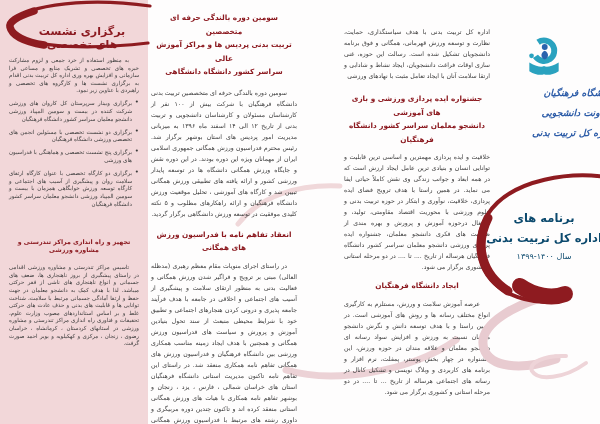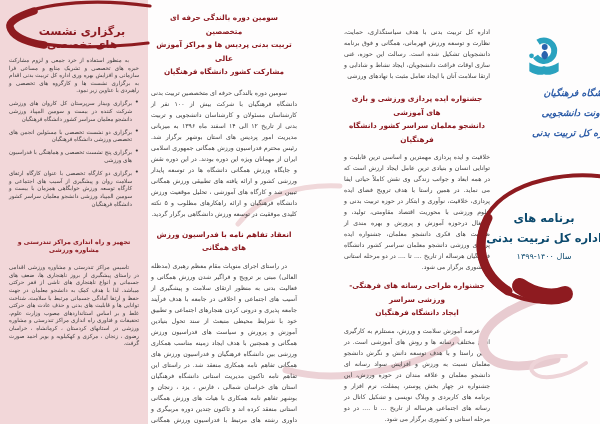--- a/index.html
+++ b/index.html
@@ -79,36 +79,35 @@
       <div class="lp-bullet">برگزاری دو کارگاه تخصصی با عنوان کارگاه ارتقای سلامت روان و پیشگیری از آسیب های اجتماعی و کارگاه توسعه ورزش خوابگاهی همزمان با بیست و سومین المپیاد ورزشی دانشجو معلمان سراسر کشور دانشگاه فرهنگیان</div>
       <div class="lp-h2">تجهیز و راه اندازی مراکز تندرستی و مشاوره ورزشی</div>
       <div class="lp-para indent">تاسیس مراکز تندرستی و مشاوره ورزشی اقدامی در راستای پیشگیری از بروز ناهنجاری ها، ضعف های جسمانی و انواع ناهنجاری های ناشی از فقر حرکتی میباشد. لذا با هدف کمک به دانشجو معلمان در جهت حفظ و ارتقا آمادگی جسمانی مرتبط با سلامت، شناخت توانایی ها و قابلیت های بدنی و حذف عادت های حرکتی غلط و بر اساس استانداردهای مصوب وزارت علوم، تحقیقات و فناوری راه اندازی مراکز تندرستی و مشاوره ورزشی در استانهای کردستان ، کرمانشاه ، خراسان رضوی ، زنجان ، مرکزی و کهکیلویه و بویر احمد صورت گرفت.</div>
     </div>
   </div>
 
   <div class="col col2">
     <div class="col-h c2-head">
       <span class="hl">سومین دوره بالندگی حرفه ای متخصصین</span>
       <span class="hl">تربیت بدنی پردیس ها و مراکز آموزش عالی</span>
-      <span class="hl">مشارکت کشور دانشگاه فرهنگیان</span>
+      <span class="hl">سراسر کشور دانشگاه دانشگاهی</span>
     </div>
     <div class="col-body c2-p1 indent">سومین دوره بالندگی حرفه ای متخصصین تربیت بدنی دانشگاه فرهنگیان با شرکت بیش از ۱۰۰ نفر از کارشناسان مسئولان و کارشناسان دانشجویی و تربیت بدنی از تاریخ ۱۲ الی ۱۴ اسفند ماه ۱۳۹۶ به میزبانی مدیریت امور پردیس های استان بوشهر برگزار شد. رئیس محترم فدراسیون ورزش همگانی جمهوری اسلامی ایران از مهمانان ویژه این دوره بودند. در این دوره نقش و جایگاه ورزش همگانی دانشگاه ها در توسعه پایدار ورزشی کشور و ارائه یافته های تطبیقی ورزش همگانی تبیین شد و کارگاه های آموزشی ، تحلیل موقعیت ورزش دانشگاه فرهنگیان و ارائه راهکارهای مطلوب و ۵ نکته کلیدی موفقیت در توسعه ورزش دانشگاهی برگزار گردید.</div>
     <div class="col-h c2-h2">انعقاد تفاهم نامه با فدراسیون ورزش های همگانی</div>
     <div class="col-body c2-p2 indent">در راستای اجرای منویات مقام معظم رهبری (مدظله العالی) مبنی بر ترویج و فراگیر شدن ورزش همگانی و فعالیت بدنی به منظور ارتقای سلامت و پیشگیری از آسیب های اجتماعی و اخلاقی در جامعه با هدف فرآیند جامعه پذیری و درونی کردن هنجارهای اجتماعی و تطبیق خود با شرایط محیطی منبعث از سند تحول بنیادین آموزش و پرورش و سیاست های فدراسیون ورزش همگانی و همچنین با هدف ایجاد زمینه مناسب همکاری ورزشی بین دانشگاه فرهنگیان و فدراسیون ورزش های همگانی تفاهم نامه همکاری منعقد شد. در راستای این تفاهم نامه تاکنون مدیریت استانی دانشگاه فرهنگیان استان های خراسان شمالی ، فارس ، یزد ، زنجان و بوشهر تفاهم نامه همکاری با هیات های ورزش همگانی استانی منعقد کرده اند و تاکنون چندین دوره مربیگری و داوری رشته های مرتبط با فدراسیون ورزش همگانی برگزار شده است.</div>
   </div>
 
   <div class="col col3">
     <div class="col-body c3-intro">اداره کل تربیت بدنی با هدف سیاستگذاری، حمایت، نظارت و توسعه ورزش قهرمانی، همگانی و فوق برنامه دانشجویان تشکیل شده است. رسالت این حوزه، غنی سازی اوقات فراغت دانشجویان، ایجاد نشاط و شادابی و ارتقا سلامت آنان با ایجاد تعامل مثبت با نهادهای ورزشی</div>
     <div class="col-h c3-h1">
       <span class="hl">جشنواره ایده پردازی ورزشی و بازی های آموزشی</span>
       <span class="hl">دانشجو معلمان سراسر کشور دانشگاه فرهنگیان</span>
     </div>
     <div class="col-body c3-p1">خلاقیت و ایده پردازی مهمترین و اساسی ترین قابلیت و توانایی انسان و بنیادی ترین عامل ایجاد ارزش است که در همه ابعاد و جوانب زندگی وی نقش کاملاً حیاتی ایفا می نماید. در همین راستا با هدف ترویج فضای ایده پردازی، خلاقیت، نوآوری و ابتکار در حوزه تربیت بدنی و علوم ورزشی با محوریت اقتصاد مقاومتی، تولید، و اشتغال درحوزه آموزش و پرورش و بهره مندی از ظرفیت های فکری دانشجو معلمان، جشنواره ایده پردازی ورزشی دانشجو معلمان سراسر کشور دانشگاه فرهنگیان هرساله از تاریخ .... تا .... در دو مرحله استانی و کشوری برگزار می شود.</div>
     <div class="col-h c3-h2">
-      <span class="hl">جشنواره طراحی رسانه های فرهنگی- ورزشی سراسر</span>
       <span class="hl">ایجاد دانشگاه فرهنگیان</span>
     </div>
     <div class="col-body c3-p2 indent">عرصه آموزش سلامت و ورزش، مستلزم به کارگیری انواع مختلف رسانه ها و روش های آموزشی است. در همین راستا و با هدف توسعه دانش و نگرش دانشجو معلمان نسبت به ورزش و افزایش سواد رسانه ای دانشجو معلمان و علاقه مندان در حوزه ورزش، این جشنواره در چهار بخش پوستر، پمفلت، نرم افزار و برنامه های کاربردی و وبلاگ نویسی و تشکیل کانال در رسانه های اجتماعی هرساله از تاریخ ... تا .... در دو مرحله استانی و کشوری برگزار می شود.</div>
   </div>
 
   <div class="panel-right">
 
     <svg class="logo" width="44" height="44" viewBox="0 0 60 60">
       <circle cx="30" cy="20" r="14" fill="none" stroke="#2aa2bf" stroke-width="8" stroke-dasharray="66 22" transform="rotate(-125 30 20)"></circle>
       <circle cx="13" cy="27" r="3.2" fill="#2aa2bf"></circle>

